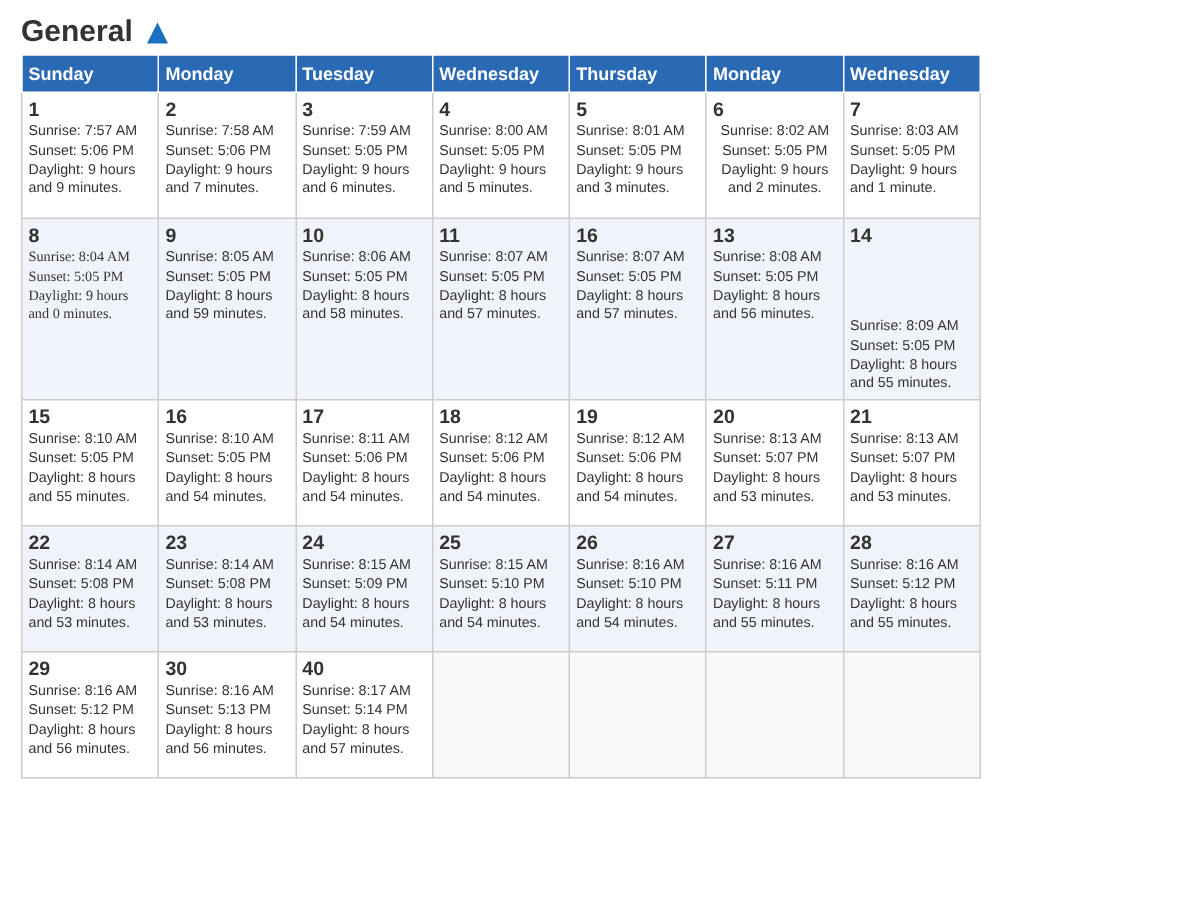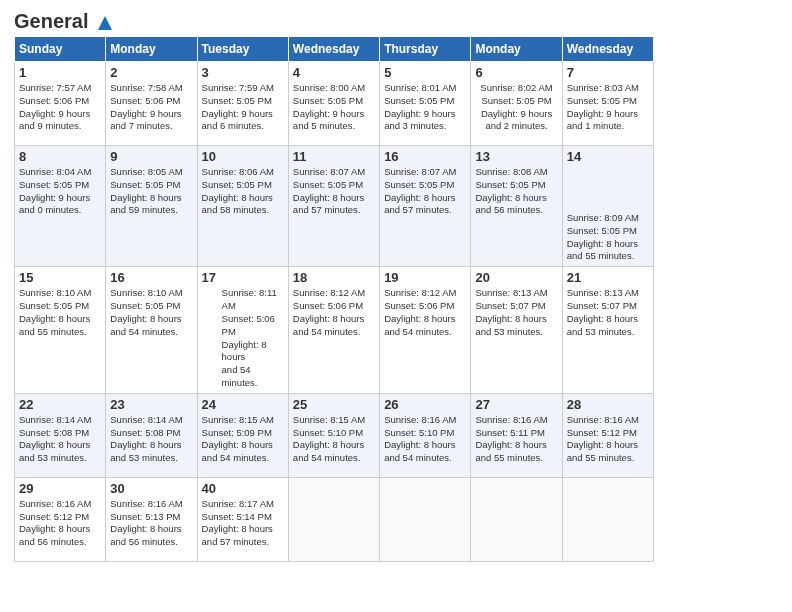--- a/index.html
+++ b/index.html
@@ -165,21 +165,21 @@
             <span class="day-num">7</span>
             <div class="day-detail" style="white-space: pre-line;">Sunrise: 8:03 AM
 Sunset: 5:05 PM
 Daylight: 9 hours
 and 1 minute.</div>
           </td>
         </tr>
         <tr>
           <td>
             <span class="day-num">8</span>
-            <div class="day-detail" style="white-space: pre-line;">Sunrise: 8:04 AM
+            <div class="day-detail" style="white-space: pre-line; font-family: Liberation Serif, serif;">Sunrise: 8:04 AM
 Sunset: 5:05 PM
 Daylight: 9 hours
 and 0 minutes.</div>
           </td>
           <td>
             <span class="day-num">9</span>
             <div class="day-detail" style="white-space: pre-line;">Sunrise: 8:05 AM
 Sunset: 5:05 PM
 Daylight: 8 hours
 and 59 minutes.</div>
@@ -230,21 +230,21 @@
           </td>
           <td>
             <span class="day-num">16</span>
             <div class="day-detail" style="white-space: pre-line;">Sunrise: 8:10 AM
 Sunset: 5:05 PM
 Daylight: 8 hours
 and 54 minutes.</div>
           </td>
           <td>
             <span class="day-num">17</span>
-            <div class="day-detail" style="white-space: pre-line; margin-left: 20px;">Sunrise: 8:11 AM
+            <div class="day-detail" style="white-space: pre-line;">Sunrise: 8:11 AM
 Sunset: 5:06 PM
 Daylight: 8 hours
 and 54 minutes.</div>
           </td>
           <td>
             <span class="day-num">18</span>
             <div class="day-detail" style="white-space: pre-line;">Sunrise: 8:12 AM
 Sunset: 5:06 PM
 Daylight: 8 hours
 and 54 minutes.</div>

